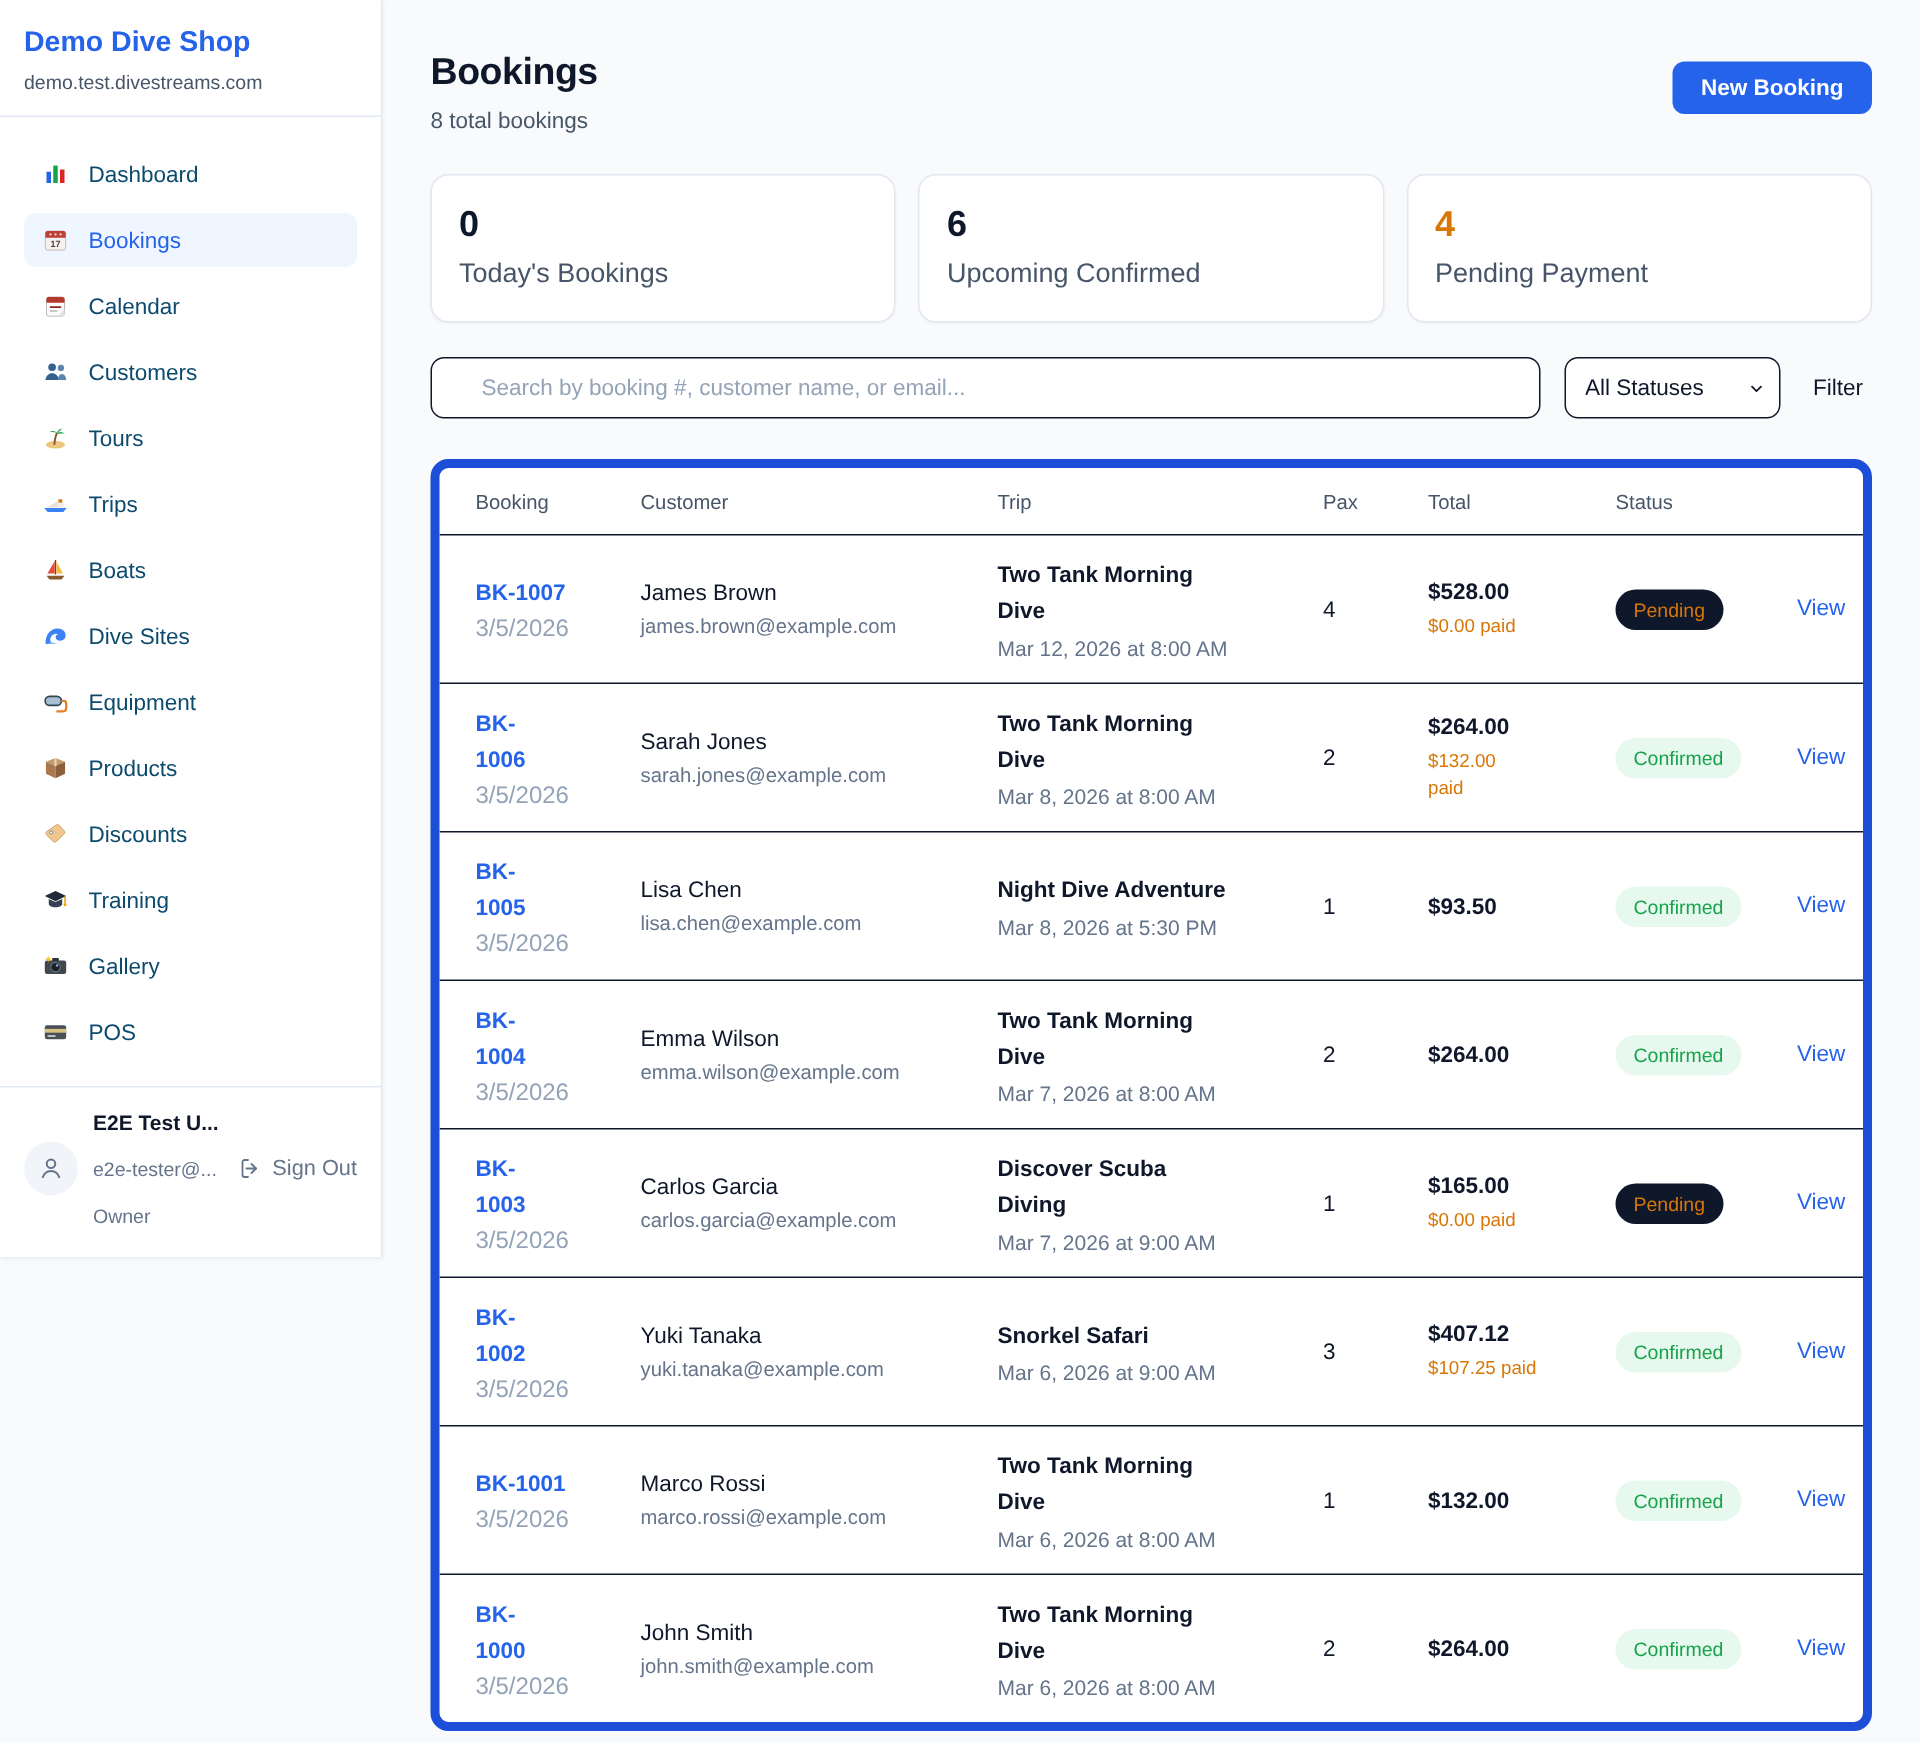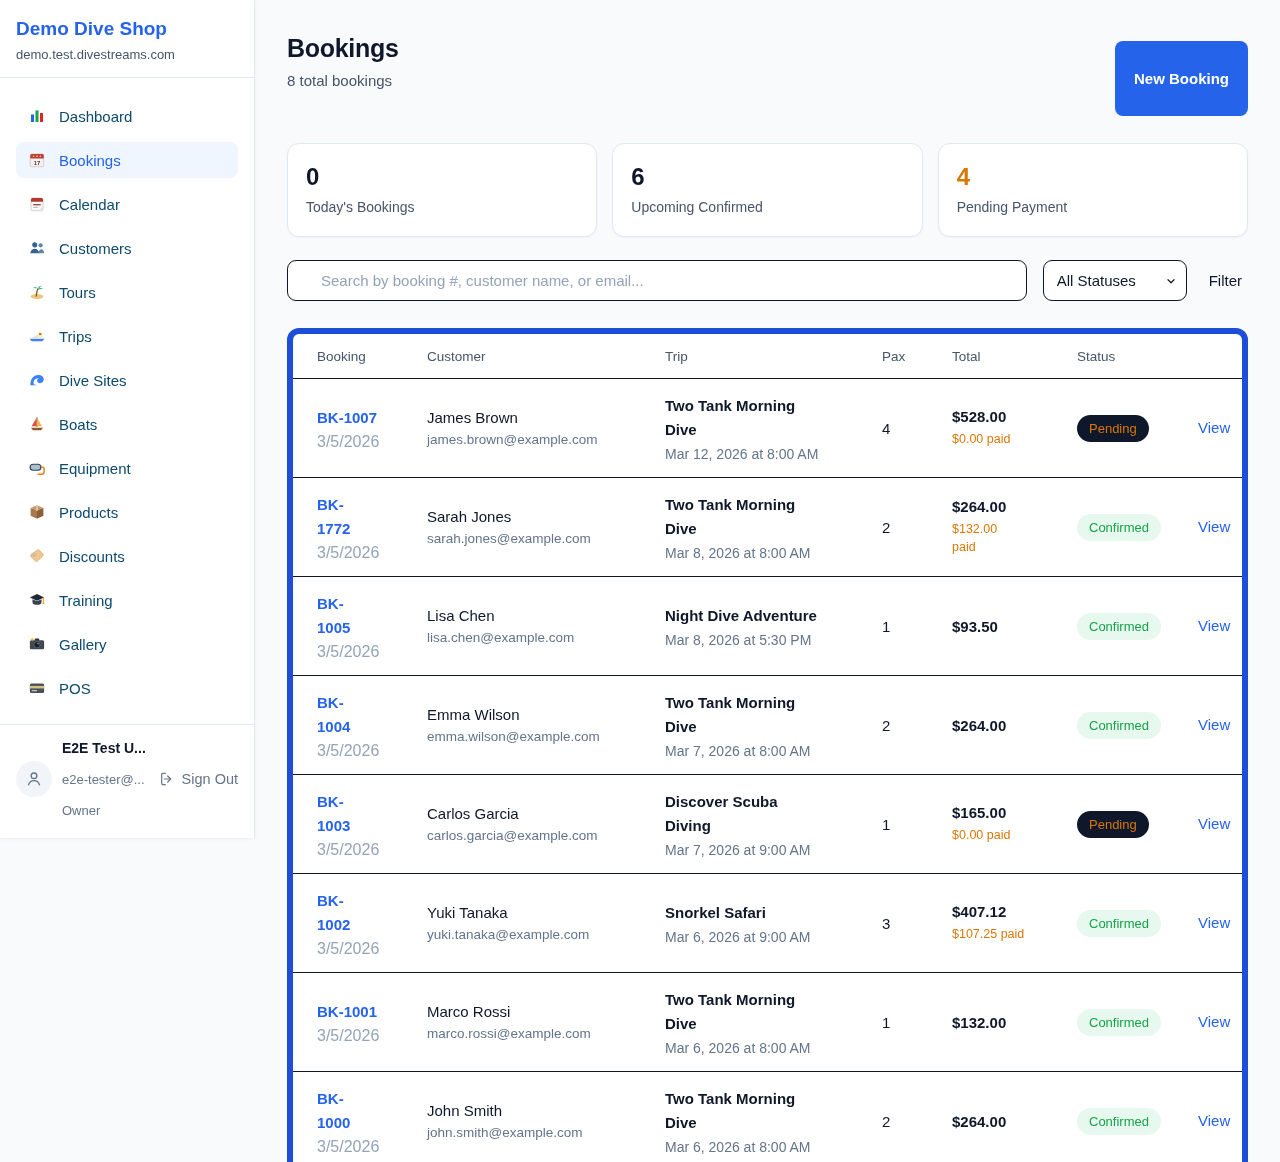--- a/index.html
+++ b/index.html
@@ -52,32 +52,32 @@
   }
   .signout svg { width: 16px; height: 16px; }
 
   
   .main { flex: 1; min-width: 0; padding: 34px 32px 30px 32px; }
   .page-header { display: flex; justify-content: space-between; align-items: flex-start; }
   .page-title { font-size: 25px; font-weight: 700; letter-spacing: -0.3px; }
   .subtitle { margin-top: 9px; font-size: 15px; color: #475569; }
   .btn-primary {
     background: #2563eb; color: #fff; border: none; border-radius: 8px;
-    padding: 29px 19px; font-size: 15px; font-weight: 600;
+    padding: 9px 19px; font-size: 15px; font-weight: 600;
     font-family: inherit; cursor: pointer; margin-top: 7px;
   }
 
   .stats { display: flex; gap: 15px; margin-top: 27px; }
   .stat-card {
     flex: 1; background: #fff; border: 1px solid #e2e8f0; border-radius: 12px;
     padding: 19px 18px 21px; box-shadow: 0 1px 2px rgba(15,23,42,.04);
   }
   .stat-value { font-size: 24px; font-weight: 700; }
   .stat-value.orange { color: #d97706; }
-  .stat-label { margin-top: 8px; font-size: 14px; color: #475569; }
+  .stat-label { margin-top: 8px; font-size: 18px; color: #475569; }
 
   .filter-row { display: flex; align-items: center; gap: 16px; margin-top: 23px; }
   .search-input {
     flex: 1; height: 41px; background: #fff; color: #0f172a;
     border: 1px solid #0f172a; border-radius: 9px;
     padding: 0 33px; font-size: 15px; font-family: inherit;
   }
   .search-input::placeholder { color: #94a3b8; }
   .select-wrap { position: relative; }
   .status-select {
@@ -207,36 +207,36 @@
               <path d="M4 15 14 9.5V15Z" fill="#e9e2d4"></path>
               <path d="M14 10.8h4.6l2.2 4.2H14Z" fill="#f0ece2"></path>
               <rect x="14.6" y="7.8" width="3.4" height="3" fill="#d97706"></rect>
             </svg>
         </span>
         <span>Trips</span>
       </div>
       <div class="nav-item">
         <span class="icon">
           <svg viewBox="0 0 24 24">
-              <path d="M3.2 19c-.4-7.4 3.8-13.6 10.6-13.6 4.6 0 7.2 2.7 7.2 6 0 2.9-2.1 4.8-4.9 4.8-2.3 0-3.9-1.4-3.9-3.2 0-1.5 1-2.6 2.5-2.6-2.9-1.5-7.3.4-7.3 4.9 0 1.3.4 2.5 1.3 3.7Z" fill="#3b82f6"></path>
-              <path d="M3.2 19c1.7.1 3.6-.5 5-1.6 1.6 1.1 4.2 1.6 6.5 1.6Z" fill="#7db4f7"></path>
-            </svg>
-        </span>
-        <span>Dive Sites</span>
-      </div>
-      <div class="nav-item">
-        <span class="icon">
-          <svg viewBox="0 0 24 24">
               <line x1="12" y1="3" x2="12" y2="16" stroke="#6b4423" stroke-width="1.2"></line>
               <path d="M11.3 4 4.8 15h6.5Z" fill="#e74c3c"></path>
               <path d="M12.8 4.5 18.6 15h-5.8Z" fill="#f6b93b"></path>
               <path d="M4 17h16l-2.6 3.4H6.6Z" fill="#8b5a2b"></path>
             </svg>
         </span>
         <span>Boats</span>
+      </div>
+      <div class="nav-item">
+        <span class="icon">
+          <svg viewBox="0 0 24 24">
+              <path d="M3.2 19c-.4-7.4 3.8-13.6 10.6-13.6 4.6 0 7.2 2.7 7.2 6 0 2.9-2.1 4.8-4.9 4.8-2.3 0-3.9-1.4-3.9-3.2 0-1.5 1-2.6 2.5-2.6-2.9-1.5-7.3.4-7.3 4.9 0 1.3.4 2.5 1.3 3.7Z" fill="#3b82f6"></path>
+              <path d="M3.2 19c1.7.1 3.6-.5 5-1.6 1.6 1.1 4.2 1.6 6.5 1.6Z" fill="#7db4f7"></path>
+            </svg>
+        </span>
+        <span>Dive Sites</span>
       </div>
       <div class="nav-item">
         <span class="icon">
           <svg viewBox="0 0 24 24">
               <rect x="2.8" y="7" width="14.4" height="8" rx="4" fill="#a9c0d3" stroke="#32454f" stroke-width="1.5"></rect>
               <path d="M17.2 11h2.3c1.4 0 2 1 2 2.5V17c0 2-1.5 3.3-3.5 3.3h-5.2" fill="none" stroke="#e67e22" stroke-width="2"></path>
             </svg>
         </span>
         <span>Equipment</span>
       </div>
@@ -390,21 +390,21 @@
         <div class="cell">
           <span class="badge pending">Pending</span>
         </div>
         <div class="cell">
           <a class="view-link">View</a>
         </div>
       </div>
 
       <div class="row">
         <div class="cell">
-          <a class="bid">BK-1772</a>
+          <a class="bid">BK-1006</a>
           <div class="bdate">3/5/2026</div>
         </div>
         <div class="cell">
           <div class="cname">Sarah Jones</div>
           <div class="cemail">sarah.jones@example.com</div>
         </div>
         <div class="cell">
           <div class="tname">Two Tank Morning Dive</div>
           <div class="tdate">Mar 8, 2026 at 8:00 AM</div>
         </div>

